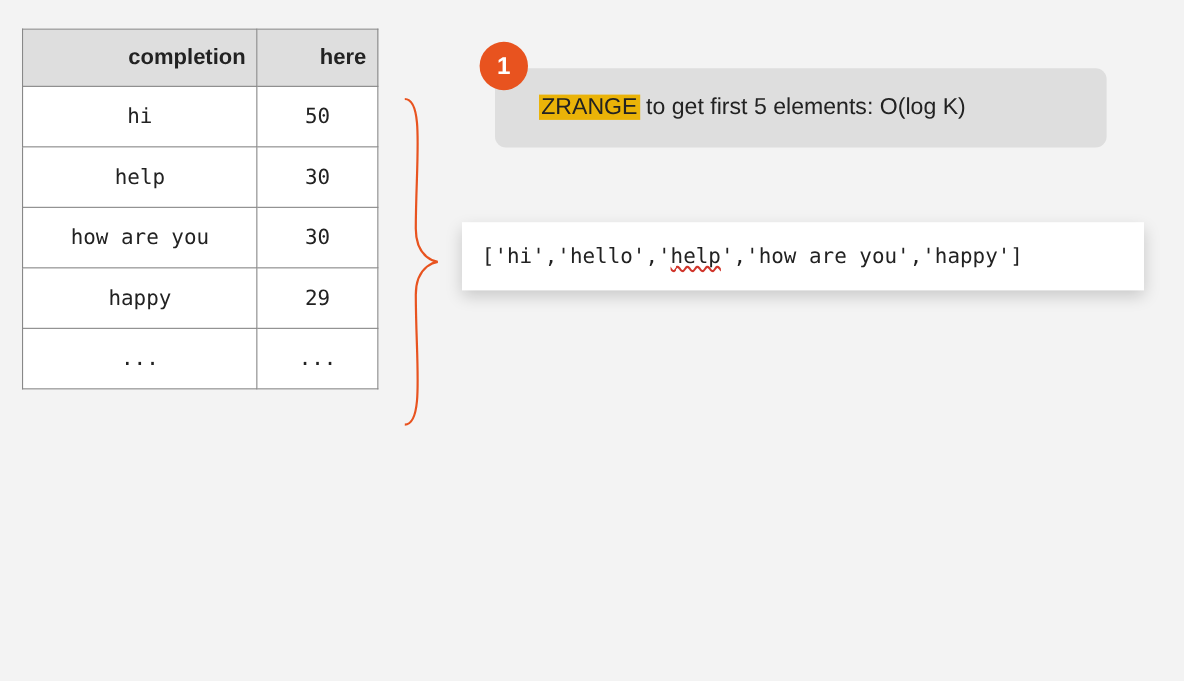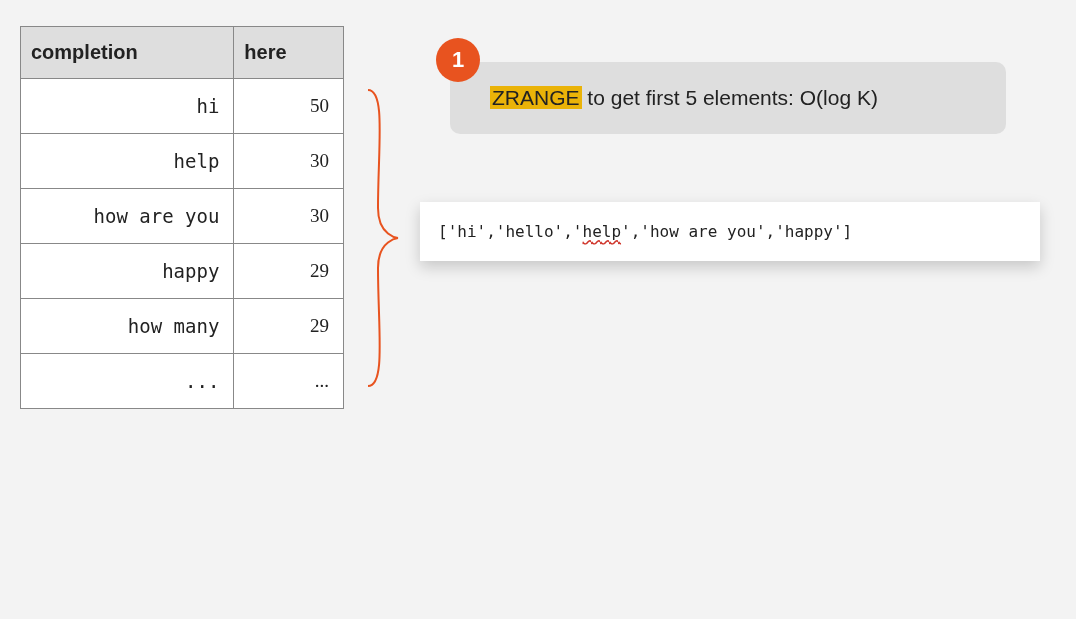--- a/index.html
+++ b/index.html
@@ -20,32 +20,32 @@
     width: 324px;
     border-collapse: collapse;
     background: #fff;
   }
   .table th {
     background: #dedede;
     border: 1px solid #888;
     padding: 14px 10px;
     font-size: 20px;
     font-weight: 700;
-    text-align: left;
+    text-align: right;
     color: #222;
   }
   .table td {
     border: 1px solid #888;
     padding: 16px 14px;
     font-family: "SFMono-Regular", Menlo, Consolas, monospace;
     font-size: 19px;
     color: #222;
-    text-align: right;
+    text-align: center;
   }
-  .table td.score { width: 110px; font-family: Liberation Serif, serif; }
+  .table td.score { width: 110px; }
   .table td.completion { width: 214px; }
 
   .brace {
     position: absolute;
     left: 362px;
     top: 88px;
     width: 40px;
     height: 300px;
   }
 
@@ -82,21 +82,21 @@
   }
 
   .output-box {
     position: absolute;
     left: 420px;
     top: 202px;
     width: 620px;
     background: #fff;
     padding: 20px 18px;
     font-family: "SFMono-Regular", Menlo, Consolas, monospace;
-    font-size: 16px;
+    font-size: 19px;
     color: #222;
     box-shadow: 0 6px 14px rgba(0,0,0,0.18);
     white-space: nowrap;
   }
   .squiggle {
     text-decoration: underline wavy #d0352b;
     text-decoration-skip-ink: none;
     text-underline-offset: 2px;
   }
 </style>
@@ -121,24 +121,20 @@
       </tr>
     <tr>
         <td class="completion">how are you</td>
         <td class="score">30</td>
       </tr>
     <tr>
         <td class="completion">happy</td>
         <td class="score">29</td>
       </tr>
     <tr>
-        <td class="completion">how many</td>
-        <td class="score">29</td>
-      </tr>
-    <tr>
         <td class="completion">...</td>
         <td class="score">...</td>
       </tr>
   </tbody>
 </table>
 
 <svg class="brace" viewBox="0 0 40 300" preserveAspectRatio="none">
   <path d="M6 2 C24 2 16 60 16 120 C16 148 36 150 36 150 C36 150 16 152 16 180 C16 240 24 298 6 298" fill="none" stroke="#e8531f" stroke-width="2"></path>
 </svg>
 

